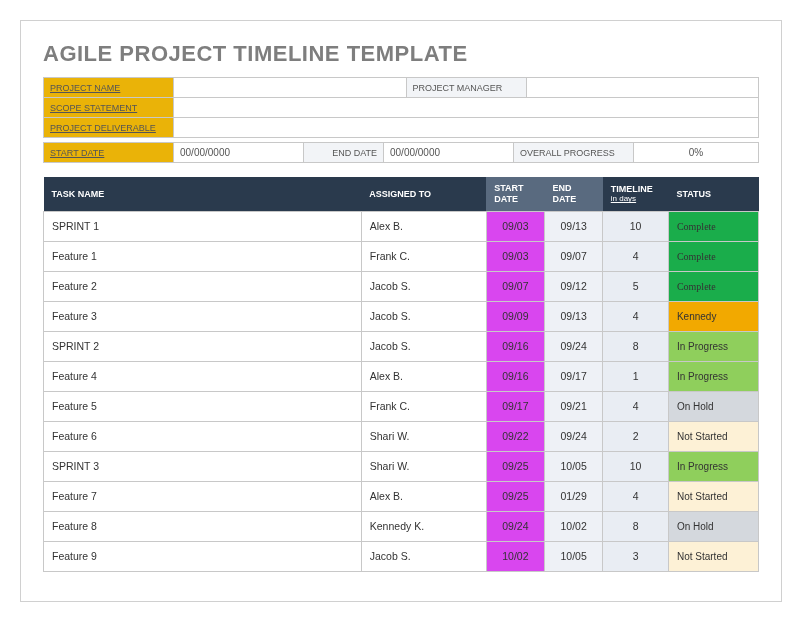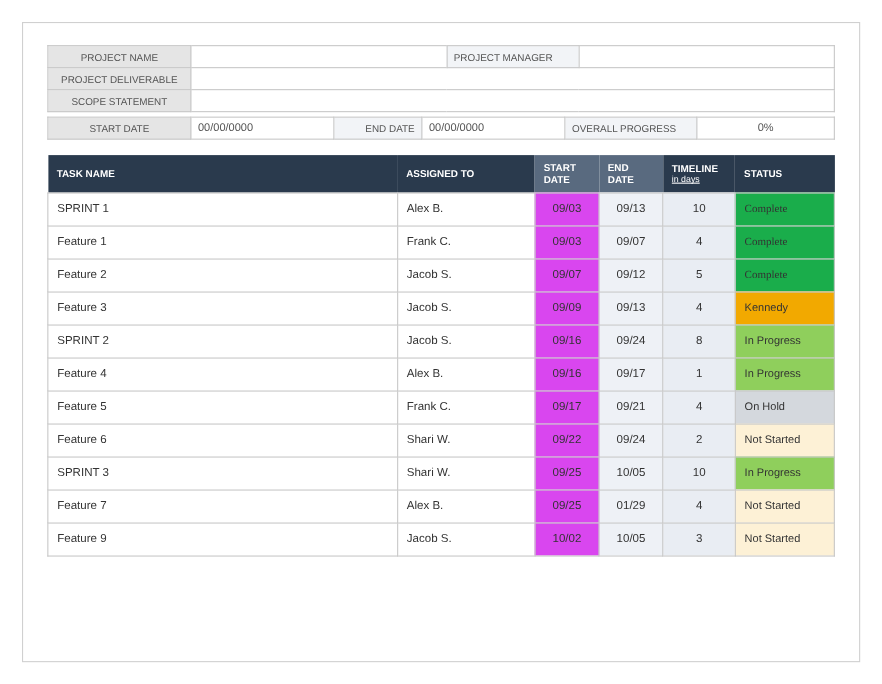--- a/index.html
+++ b/index.html
@@ -29,25 +29,26 @@
     font-size: 10px;
     margin-bottom: 4px;
   }
   .meta-table td {
     border: 1px solid #c8c8c8;
     height: 20px;
     padding: 3px 6px;
     color: #555;
   }
   .meta-table .label {
-    background: #e5e5e5;
-    text-align: center;
+    background: #eab308;
+    text-align: left;
     font-size: 9px;
     color: #555;
     width: 130px;
+    text-decoration: underline;
   }
   .meta-row2 .label { width: 130px; }
   .meta-table .sub-label {
     background: #f2f4f7;
     text-align: right;
     font-size: 9px;
     width: 100px;
   }
   .meta-table .mgr-label {
     background: #f2f4f7;
@@ -99,35 +100,36 @@
   .status-Complete { background: #1aad4b; color:#fff;font-family:Liberation Serif, serif; }
   .status-Overdue { background: #f2a900; color:#fff; }
   .status-InProgress { background: #8fcf5c; color:#333; }
   .status-OnHold { background: #d4d8dd; color:#333; }
   .status-NotStarted { background: #fdf1d6; color:#333; }
 </style>
 </head>
 <body>
 
 <div class="outer">
+  <h1>AGILE PROJECT TIMELINE TEMPLATE</h1>
 
   <table class="meta-table">
     <tbody>
         <tr>
       <td class="label">PROJECT NAME</td>
       <td colspan="3"></td>
       <td class="mgr-label">PROJECT MANAGER</td>
       <td></td>
     </tr>
     <tr class="meta-row2">
+      <td class="label">SCOPE STATEMENT</td>
+      <td colspan="5"></td>
+    </tr>
+    <tr class="meta-row2">
       <td class="label">PROJECT DELIVERABLE</td>
-      <td colspan="5"></td>
-    </tr>
-    <tr class="meta-row2">
-      <td class="label">SCOPE STATEMENT</td>
       <td colspan="5"></td>
     </tr>
   </tbody>
     </table>
 
   <table class="meta-table">
     <tbody>
         <tr>
       <td class="label" style="width:130px">START DATE</td>
       <td style="width:130px">00/00/0000</td>
@@ -228,20 +230,28 @@
         </tr>
         <tr>
           <td class="col-task">Feature 7</td>
           <td class="col-assigned">Alex B.</td>
           <td class="col-start">09/25</td>
           <td class="col-end">01/29</td>
           <td class="col-duration">4</td>
           <td class="col-status status-NotStarted">Not Started</td>
         </tr>
         <tr>
+          <td class="col-task">Feature 8</td>
+          <td class="col-assigned">Kennedy K.</td>
+          <td class="col-start">09/24</td>
+          <td class="col-end">10/02</td>
+          <td class="col-duration">8</td>
+          <td class="col-status status-OnHold">On Hold</td>
+        </tr>
+        <tr>
           <td class="col-task">Feature 9</td>
           <td class="col-assigned">Jacob S.</td>
           <td class="col-start">10/02</td>
           <td class="col-end">10/05</td>
           <td class="col-duration">3</td>
           <td class="col-status status-NotStarted">Not Started</td>
         </tr>
       </tbody>
   </table>
 </div>

